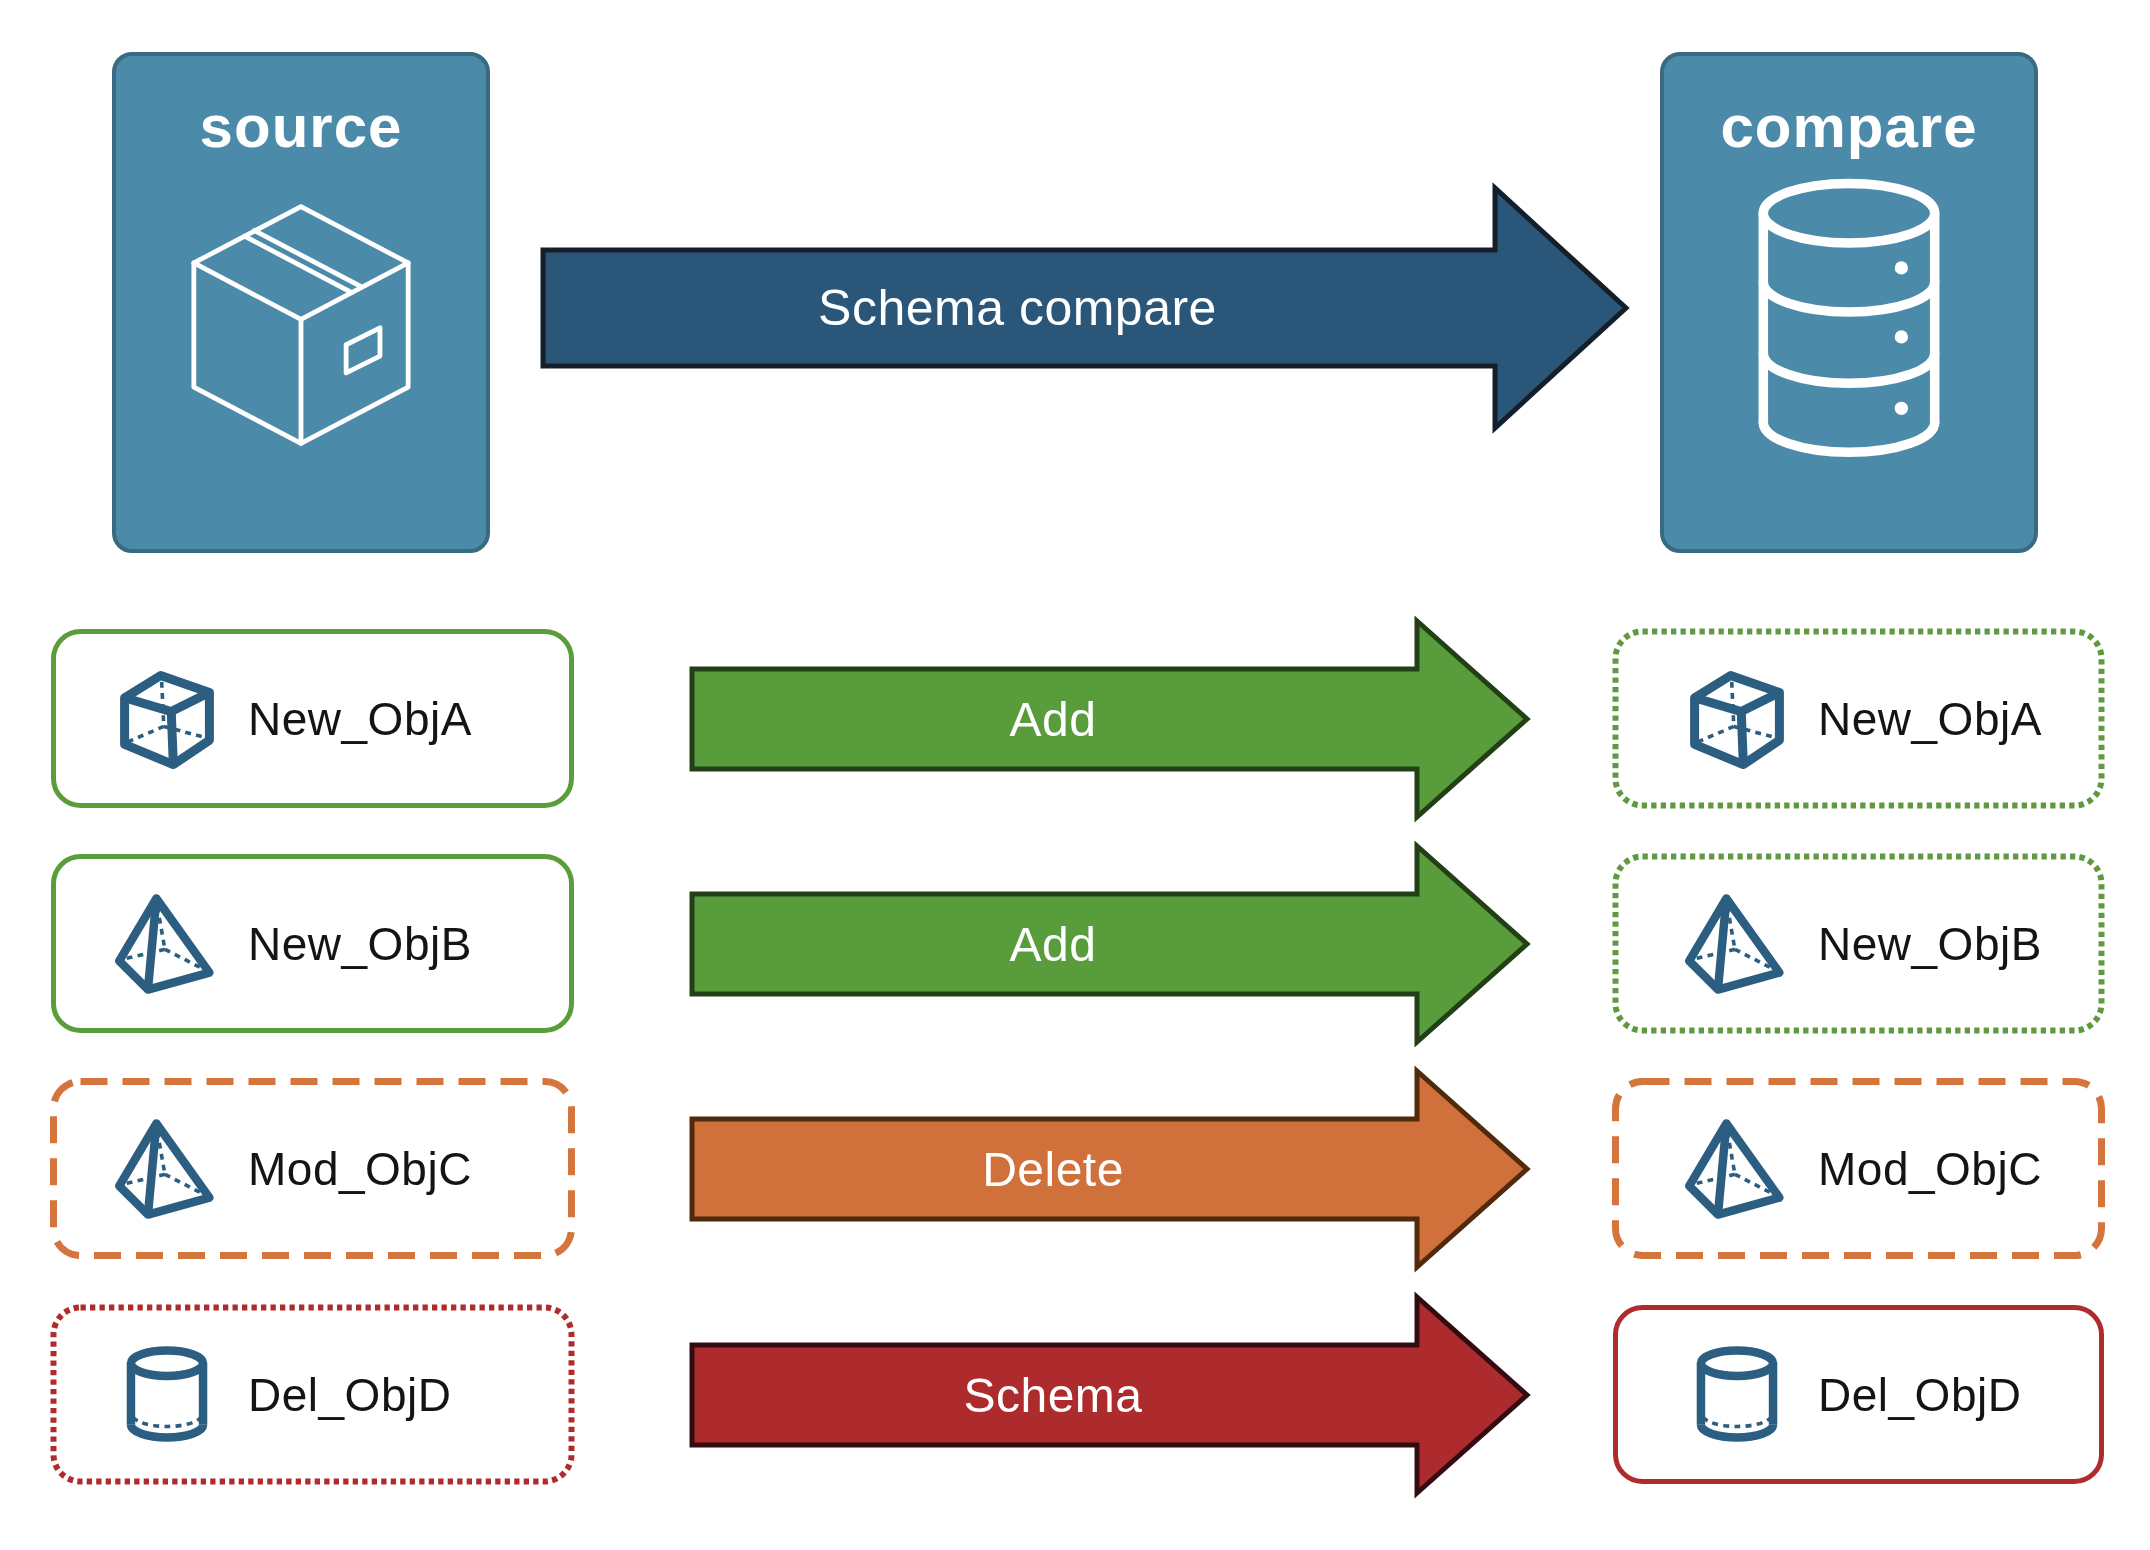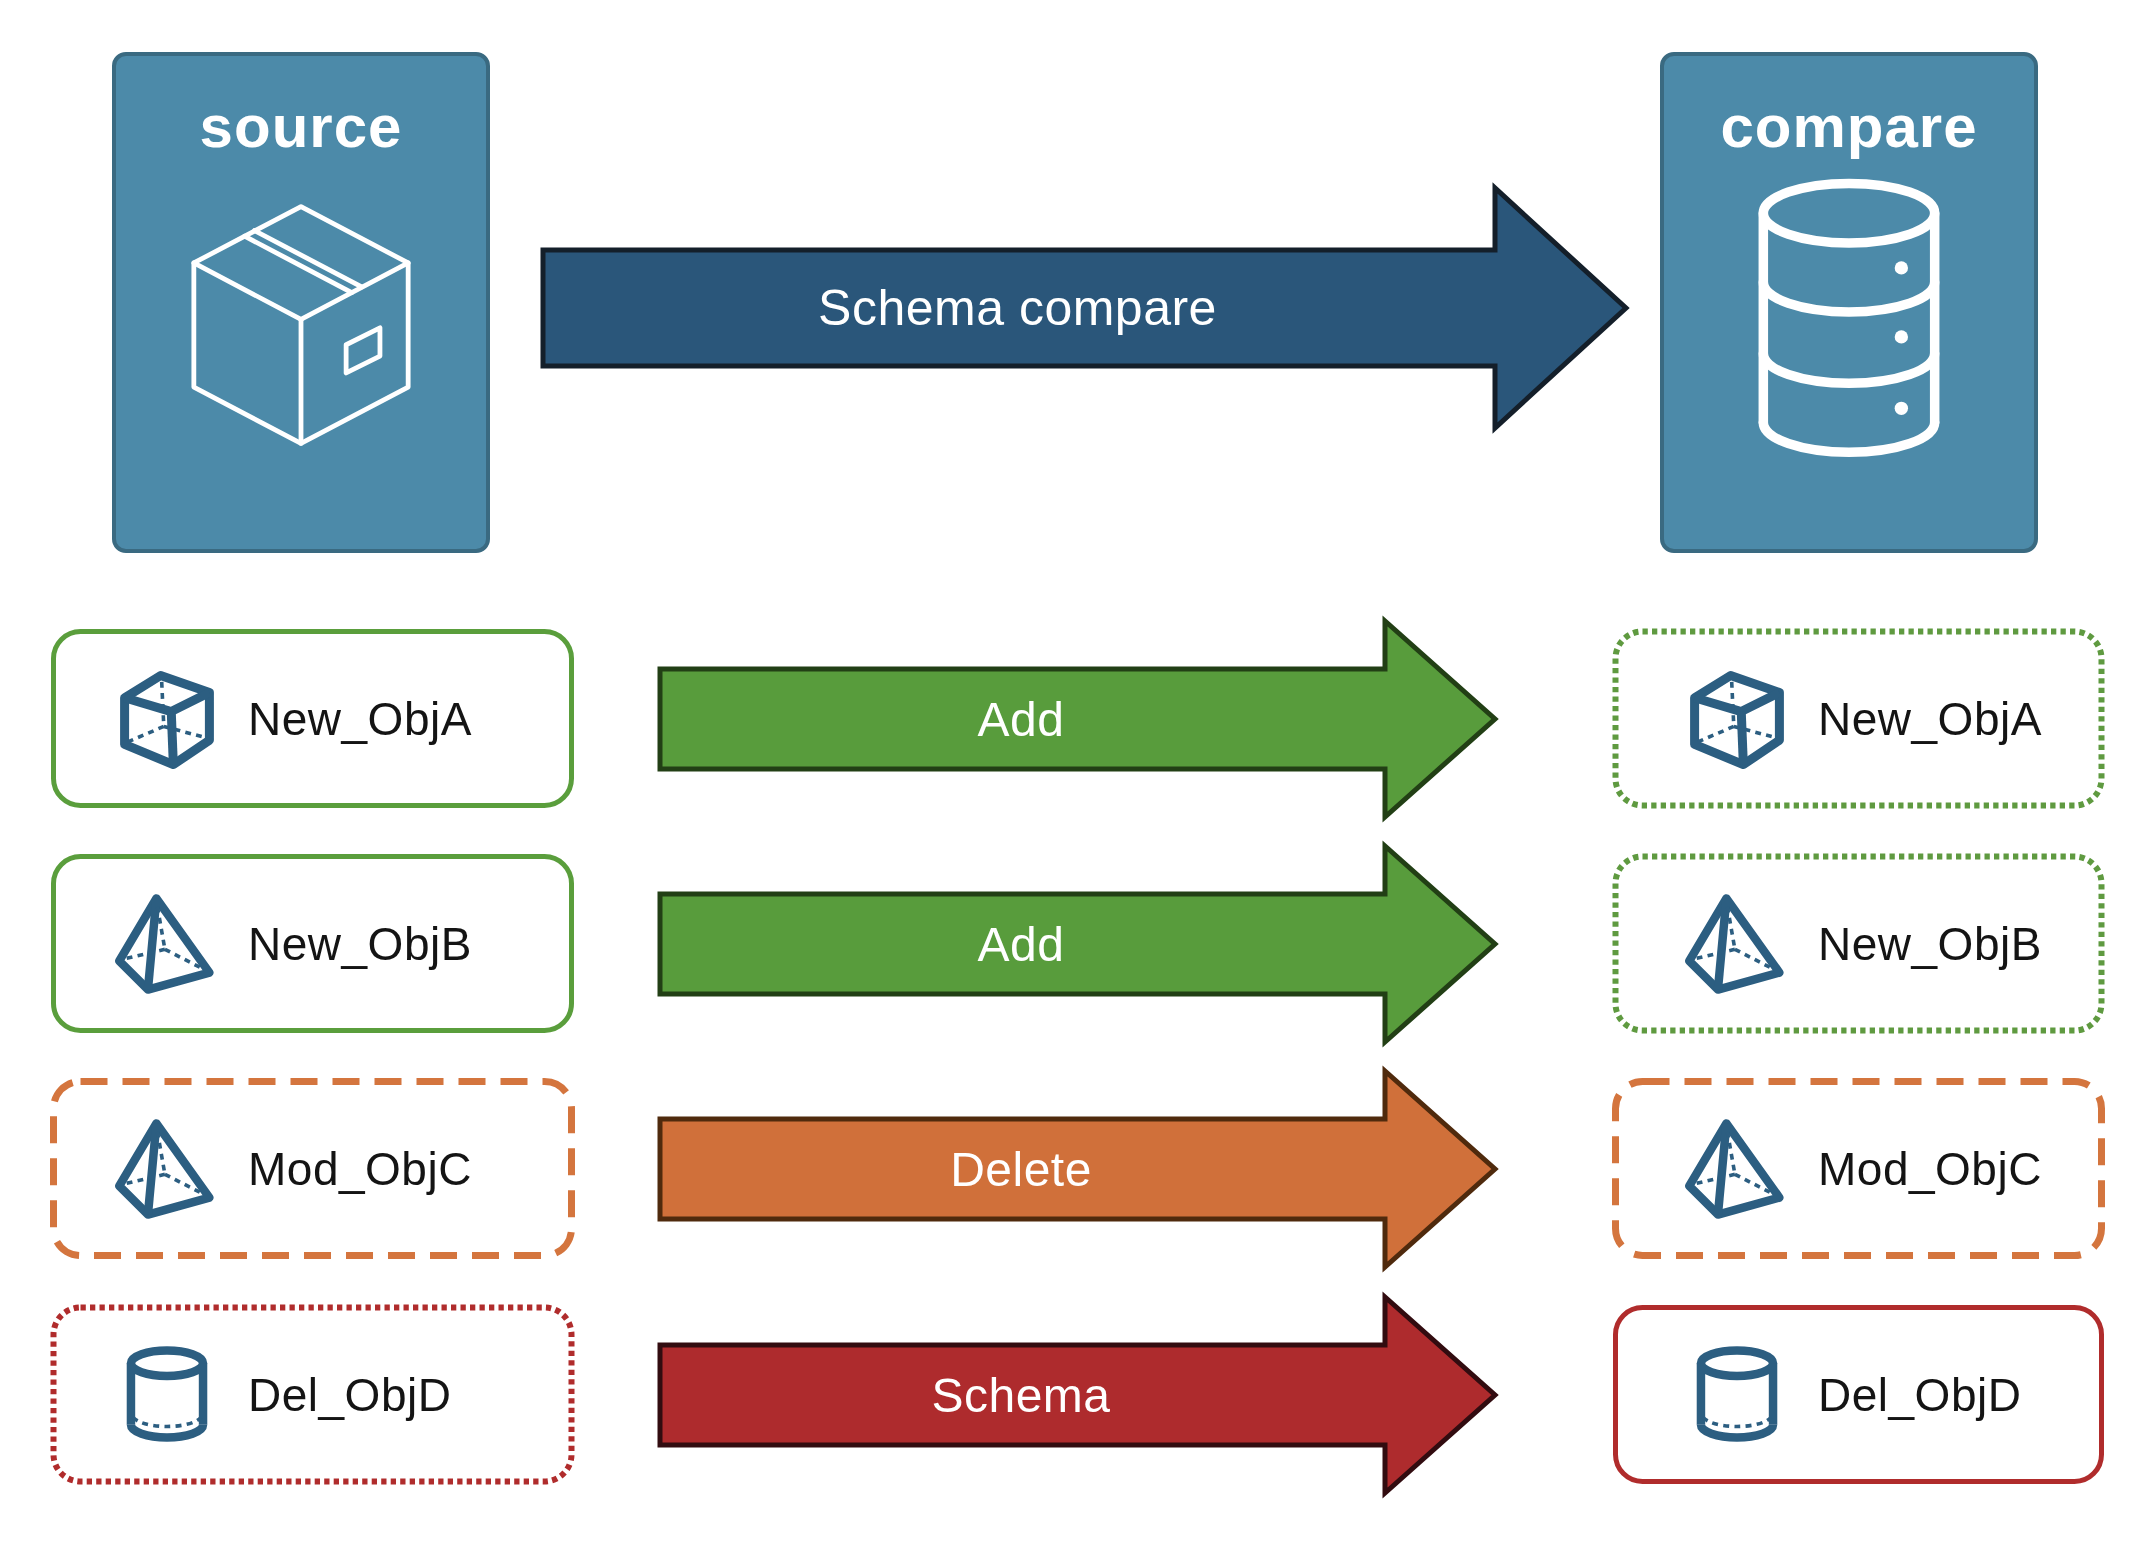--- a/index.html
+++ b/index.html
@@ -13,21 +13,21 @@
   }
 
   
   .panel {
     position: absolute;
     width: 378px;
     height: 501px;
     box-sizing: border-box;
     background: #4c8aa9;
     border: 4px solid #3a6a81;
-    border-radius: 14px;
+    border-radius: 20px;
     display: flex;
     flex-direction: column;
     align-items: center;
   }
   #source-panel { left: 112px; top: 52px; }
   #target-panel { left: 1660px; top: 52px; }
   .panel-label {
     margin-top: 36px;
     font-size: 60px;
     font-weight: 700;
@@ -49,21 +49,21 @@
   .arrow-label {
     position: absolute;
     left: 0; top: 0; height: 100%;
     display: flex; align-items: center; justify-content: center;
     color: #ffffff;
     font-size: 48px;
     letter-spacing: 0.5px;
   }
   #compare-arrow { left: 540px; top: 184px; width: 1090px; height: 248px; }
   #compare-arrow .arrow-label { width: 955px; font-size: 50px; }
-  .row-arrow { left: 657px; width: 842px; height: 204px; }
+  .row-arrow { left: 689px; width: 842px; height: 204px; }
   .row-arrow .arrow-label { width: 728px; }
 
   
   .obj-box {
     position: absolute;
     height: 181px;
     box-sizing: border-box;
     display: flex;
     align-items: center;
     gap: 28px;

